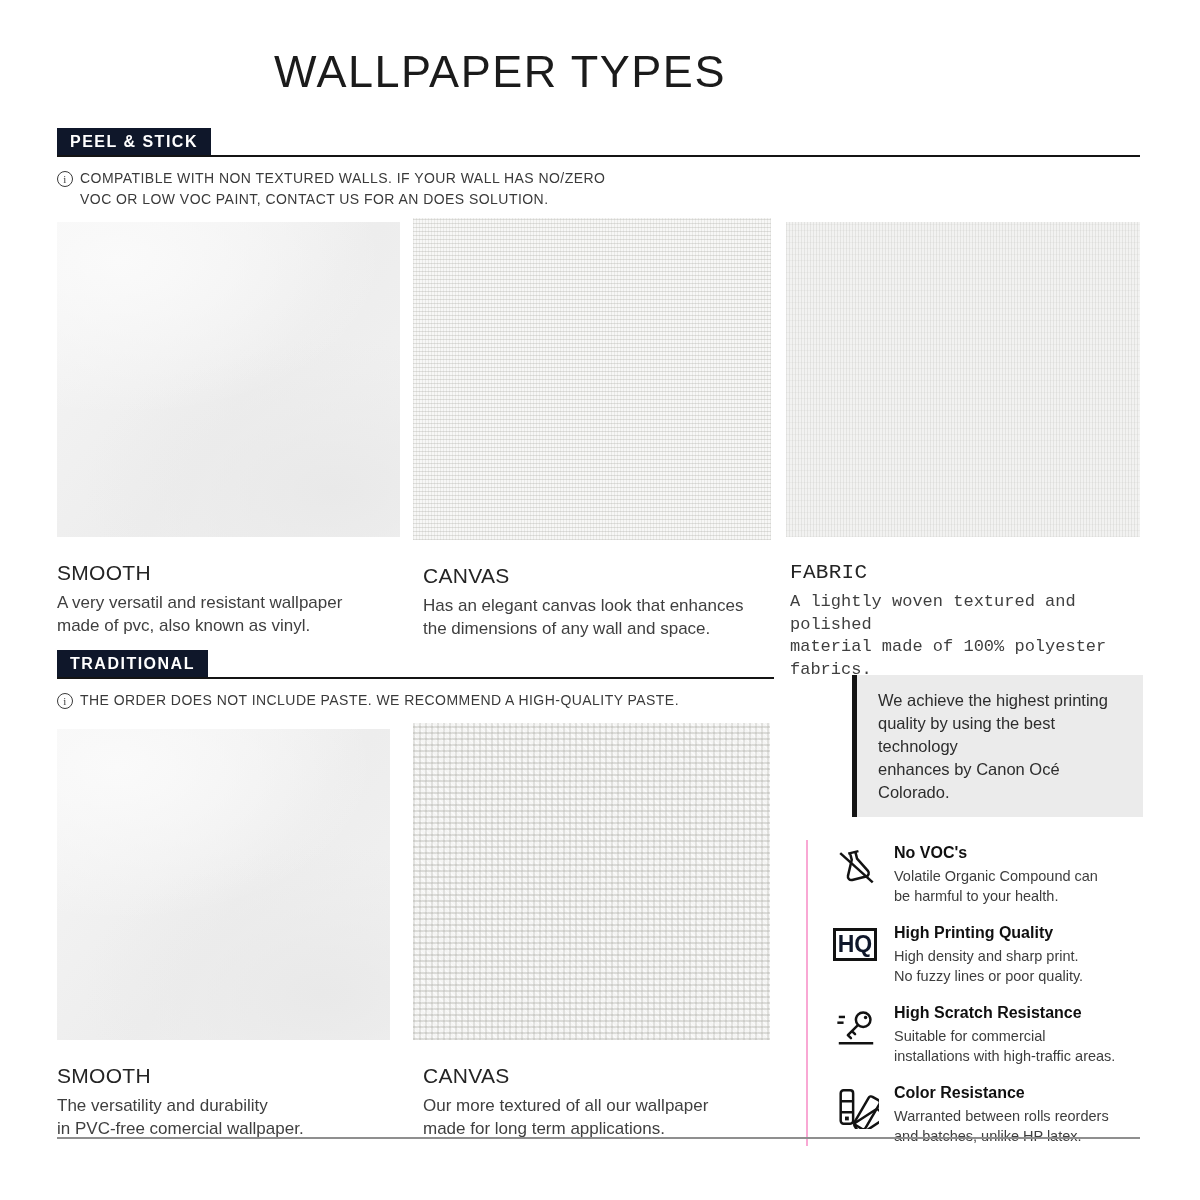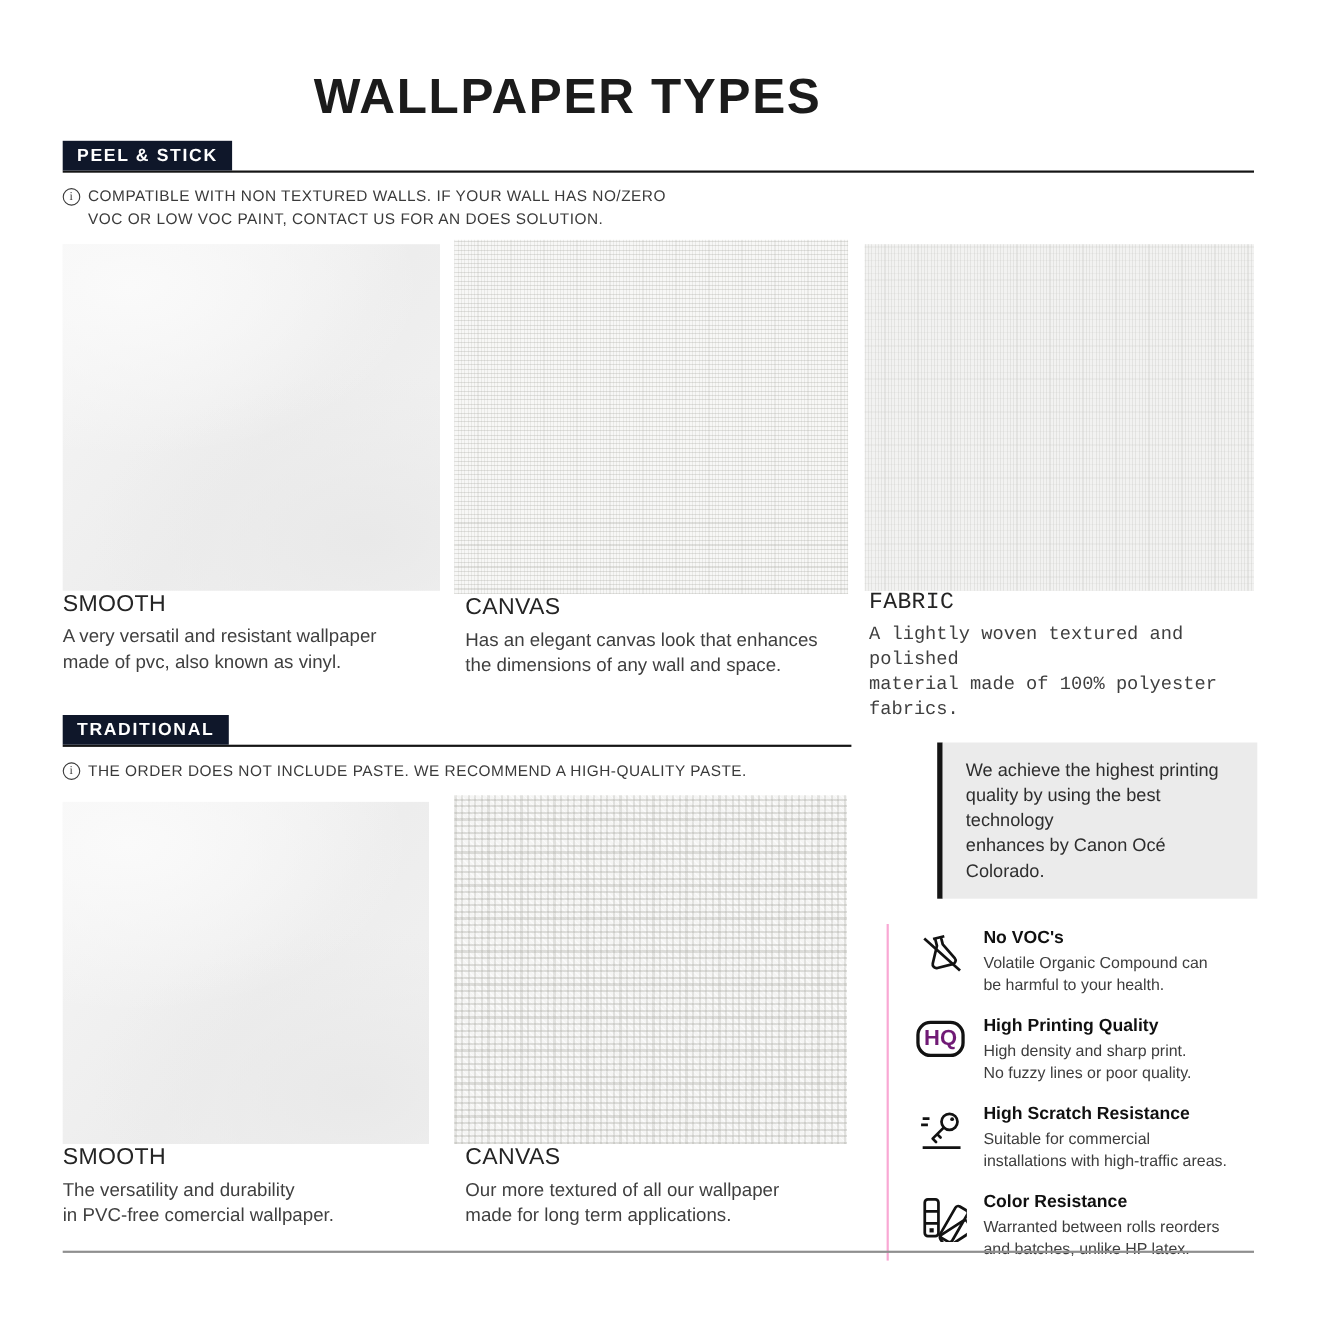--- a/index.html
+++ b/index.html
@@ -1,21 +1,21 @@
 <!DOCTYPE html>
 <html><head>
 <meta charset="utf-8">
 <style>
   html,body{margin:0;padding:0;background:#ffffff;}
   #page{position:relative;width:1200px;height:1200px;background:#ffffff;overflow:hidden;
         font-family:"Liberation Sans",sans-serif;color:#1c1c1c;}
 
   
-  .title{position:absolute;top:46px;left:0;width:1000px;margin:16px;text-align:center;
-         font-size:45px;font-weight:700;letter-spacing:1.5px;color:#1b1b1b;}
+  .title{position:absolute;top:46px;left:0;width:1000px;margin:0;text-align:center;
+         font-size:45px;font-weight:400;letter-spacing:1.5px;color:#1b1b1b;}
 
   
   .sec{position:absolute;left:57px;}
   .sec1{top:128px;width:1083px;}
   .sec2{top:650px;width:717px;}
   .sec-head{border-bottom:2px solid #141414;height:27px;}
   .badge{display:inline-block;height:27px;line-height:28px;background:#0f172a;color:#ffffff;
          font-size:16px;font-weight:700;letter-spacing:1.5px;padding:0 13px;}
   .note{display:flex;margin-top:11px;font-size:14px;letter-spacing:0.45px;color:#3a3a3a;line-height:21px;}
   .iicon{flex:0 0 14px;width:14px;height:14px;border:1.4px solid #3a3a3a;border-radius:50%;
@@ -32,21 +32,21 @@
   .c3{width:354px;margin-left:15px;font-family:Liberation Mono, monospace;}
   .c4{width:333px;}
   .c5{width:357px;margin-left:23px;}
   .sw{width:100%;}
   .row1 .sw{height:315px;}
   .row1 .c2 .sw{height:322px;margin-top:-4px;}
   .row2 .c4 .sw{height:311px;margin-top:6px;}
   .row2 .c5 .sw{height:317px;}
   .c2 .cap,.c5 .cap{padding-left:10px;}
   .c3 .cap{padding-left:4px;}
-  .cap{margin-top:0;}
+  .cap{margin-top:24px;}
   .cap-title{font-size:21px;font-weight:500;letter-spacing:0.3px;color:#242424;margin:0 0 7px;}
   .cap-line{font-size:17px;color:#3f3f3f;line-height:22.5px;}
 
   
   .tex-smooth{background:
      radial-gradient(140% 90% at 18% 12%, #fafafa 0%, rgba(250,250,250,0) 55%),
      radial-gradient(120% 80% at 80% 85%, #e9e9e9 0%, rgba(233,233,233,0) 60%),
      linear-gradient(128deg,#f5f5f5 0%,#ededed 55%,#f2f2f2 100%);}
   .tex-canvas-fine{background-color:#f7f7f6;background-image:
      repeating-linear-gradient(0deg, rgba(165,165,158,0.30) 0 1px, rgba(255,255,255,0) 1px 4px),
@@ -63,22 +63,22 @@
   .sidebar{position:absolute;left:806px;top:675px;width:337px;}
   .quote{display:flex;padding-left:46px;}
   .qbar{flex:0 0 5px;background:#141414;}
   .qbody{flex:1;background:#ebebeb;padding:14px 14px 13px 21px;font-size:16.5px;line-height:23px;color:#2d2d2d;}
   .features{margin-top:23px;border-left:2px solid #f9a8d4;padding:4px 0 0 25px;}
   .feature{display:flex;margin-bottom:18px;}
   .ficon{flex:0 0 46px;width:46px;margin-right:15px;padding-top:1px;}
   .ftext{flex:1;}
   .ftitle{font-size:16px;font-weight:700;color:#101010;margin-bottom:4px;}
   .fline{font-size:14.5px;color:#3d3d3d;line-height:20px;}
-  .hq{width:38px;height:27px;border:3px solid #121212;border-radius:13px;display:flex;
-      align-items:center;justify-content:center;font-weight:700;font-size:20px;color:#701a75;margin-top:3px;}
+  .hq{width:38px;height:27px;border:3px solid #121212;border-radius:0;display:flex;
+      align-items:center;justify-content:center;font-weight:700;font-size:23px;color:#0f172a;margin-top:3px;}
   .st{fill:none;stroke:#121212;stroke-width:2.6px;}
 
   .bottom-rule{position:absolute;left:57px;width:1083px;top:1137px;height:2px;background:#8f8f8f;}
 </style>
 </head>
 <body>
 
 <div id="page">
 
   <h1 class="title">WALLPAPER TYPES</h1>

